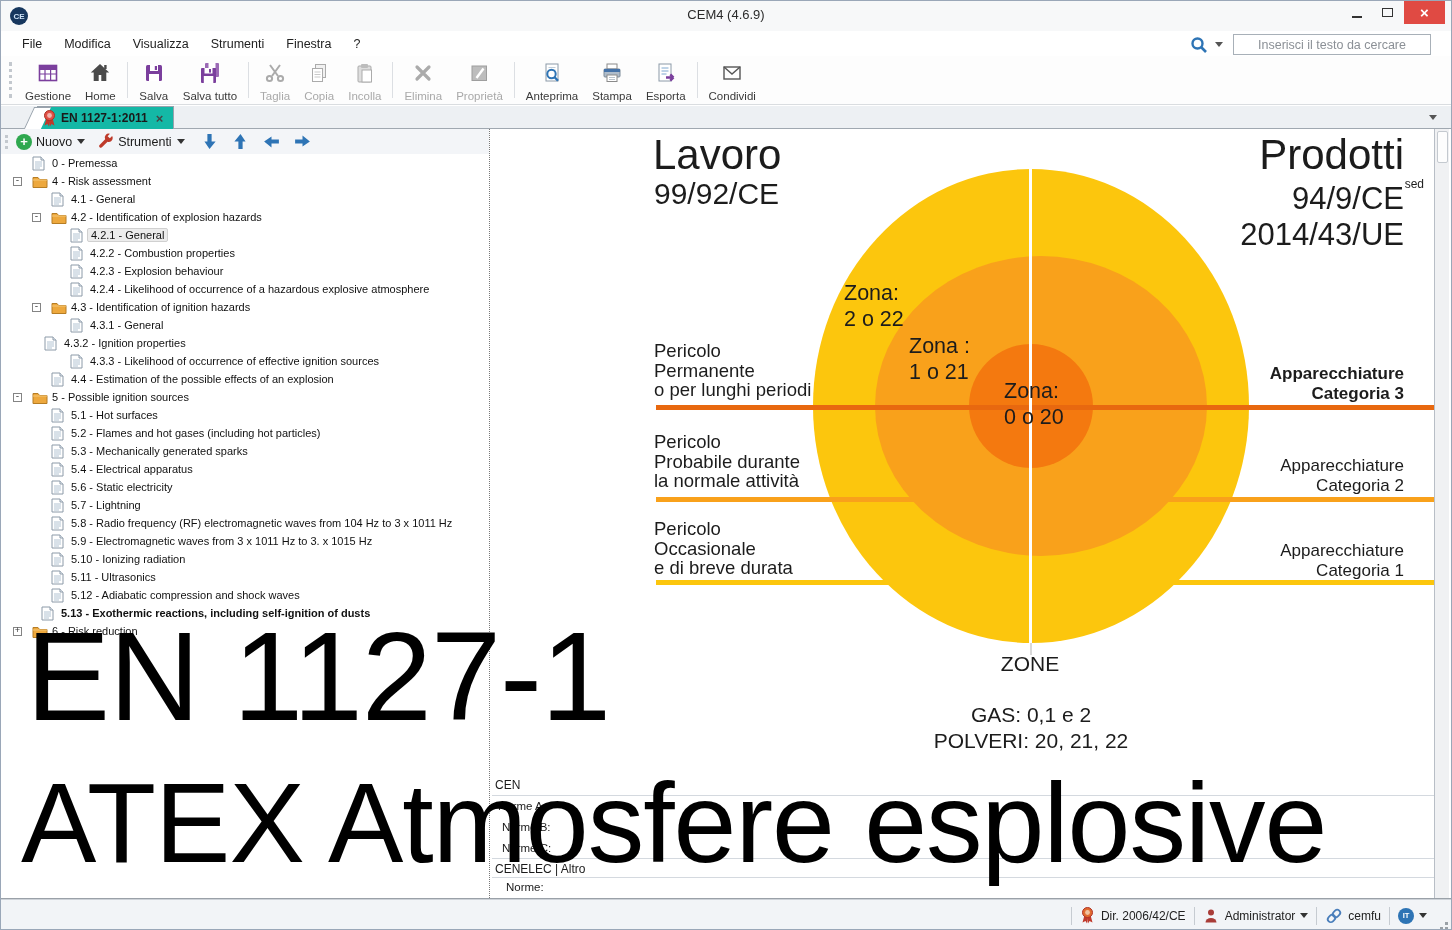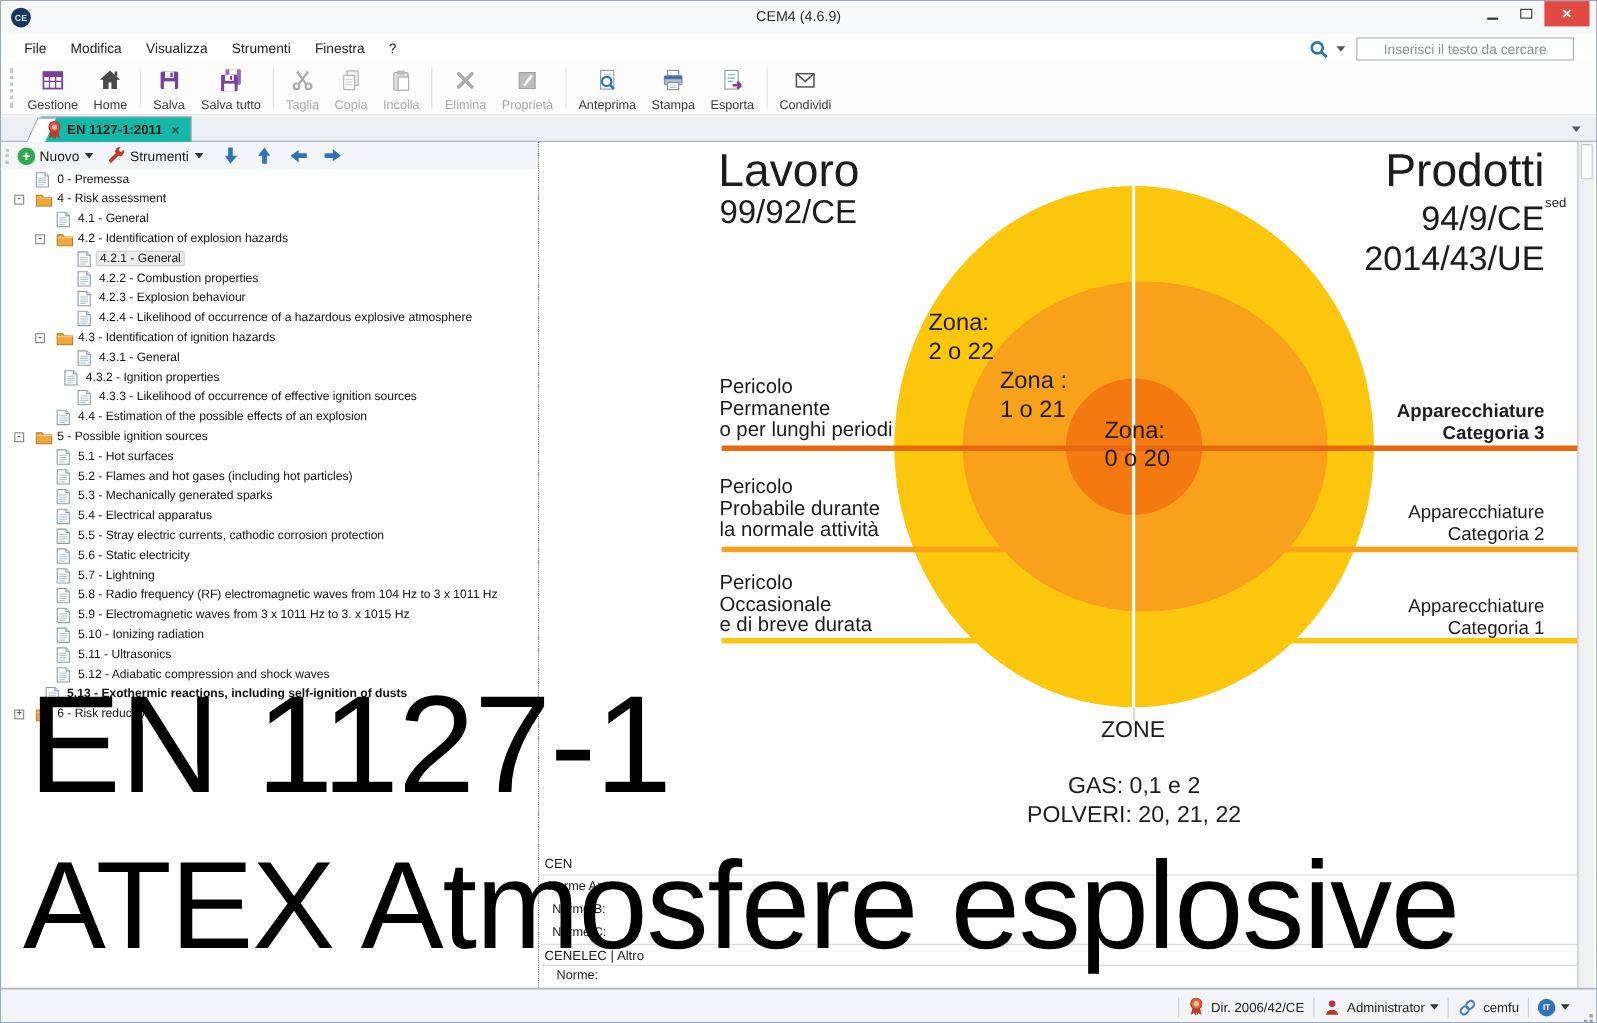--- a/index.html
+++ b/index.html
@@ -451,21 +451,21 @@
         <span class="exp"></span>
         <span class="ico">
           <svg width="13" height="15" viewBox="0 0 13 15">
             <path d="M1 1h8l3 3v10H1z" fill="#fff" stroke="#8c9aa8"></path>
             <path d="M9 1v3h3" fill="#e8eef4" stroke="#8c9aa8"></path>
             <path d="M3 6h7M3 8h7M3 10h7M3 12h5" stroke="#a9bccd" stroke-width="0.9"></path>
           </svg>
         </span>
         <span class="tlabel">4.3.1 - General</span>
       </div>
-      <div class="trow" style="padding-left: 38px; align-items: center;">
+      <div class="trow" style="padding-left: 24px; align-items: center;">
         <span class="exp"></span>
         <span class="ico">
           <svg width="13" height="15" viewBox="0 0 13 15">
             <path d="M1 1h8l3 3v10H1z" fill="#fff" stroke="#8c9aa8"></path>
             <path d="M9 1v3h3" fill="#e8eef4" stroke="#8c9aa8"></path>
             <path d="M3 6h7M3 8h7M3 10h7M3 12h5" stroke="#a9bccd" stroke-width="0.9"></path>
           </svg>
         </span>
         <span class="tlabel">4.3.2 - Ignition properties</span>
       </div>
@@ -539,31 +539,20 @@
       <div class="trow" style="padding-left: 31px;">
         <span class="exp"></span>
         <span class="ico">
           <svg width="13" height="15" viewBox="0 0 13 15">
             <path d="M1 1h8l3 3v10H1z" fill="#fff" stroke="#8c9aa8"></path>
             <path d="M9 1v3h3" fill="#e8eef4" stroke="#8c9aa8"></path>
             <path d="M3 6h7M3 8h7M3 10h7M3 12h5" stroke="#a9bccd" stroke-width="0.9"></path>
           </svg>
         </span>
         <span class="tlabel">5.4 - Electrical apparatus</span>
-      </div>
-      <div class="trow" style="padding-left: 31px;">
-        <span class="exp"></span>
-        <span class="ico">
-          <svg width="13" height="15" viewBox="0 0 13 15">
-            <path d="M1 1h8l3 3v10H1z" fill="#fff" stroke="#8c9aa8"></path>
-            <path d="M9 1v3h3" fill="#e8eef4" stroke="#8c9aa8"></path>
-            <path d="M3 6h7M3 8h7M3 10h7M3 12h5" stroke="#a9bccd" stroke-width="0.9"></path>
-          </svg>
-        </span>
-        <span class="tlabel">5.5 - Stray electric currents, cathodic corrosion protection</span>
       </div>
       <div class="trow" style="padding-left: 31px;">
         <span class="exp"></span>
         <span class="ico">
           <svg width="13" height="15" viewBox="0 0 13 15">
             <path d="M1 1h8l3 3v10H1z" fill="#fff" stroke="#8c9aa8"></path>
             <path d="M9 1v3h3" fill="#e8eef4" stroke="#8c9aa8"></path>
             <path d="M3 6h7M3 8h7M3 10h7M3 12h5" stroke="#a9bccd" stroke-width="0.9"></path>
           </svg>
         </span>

